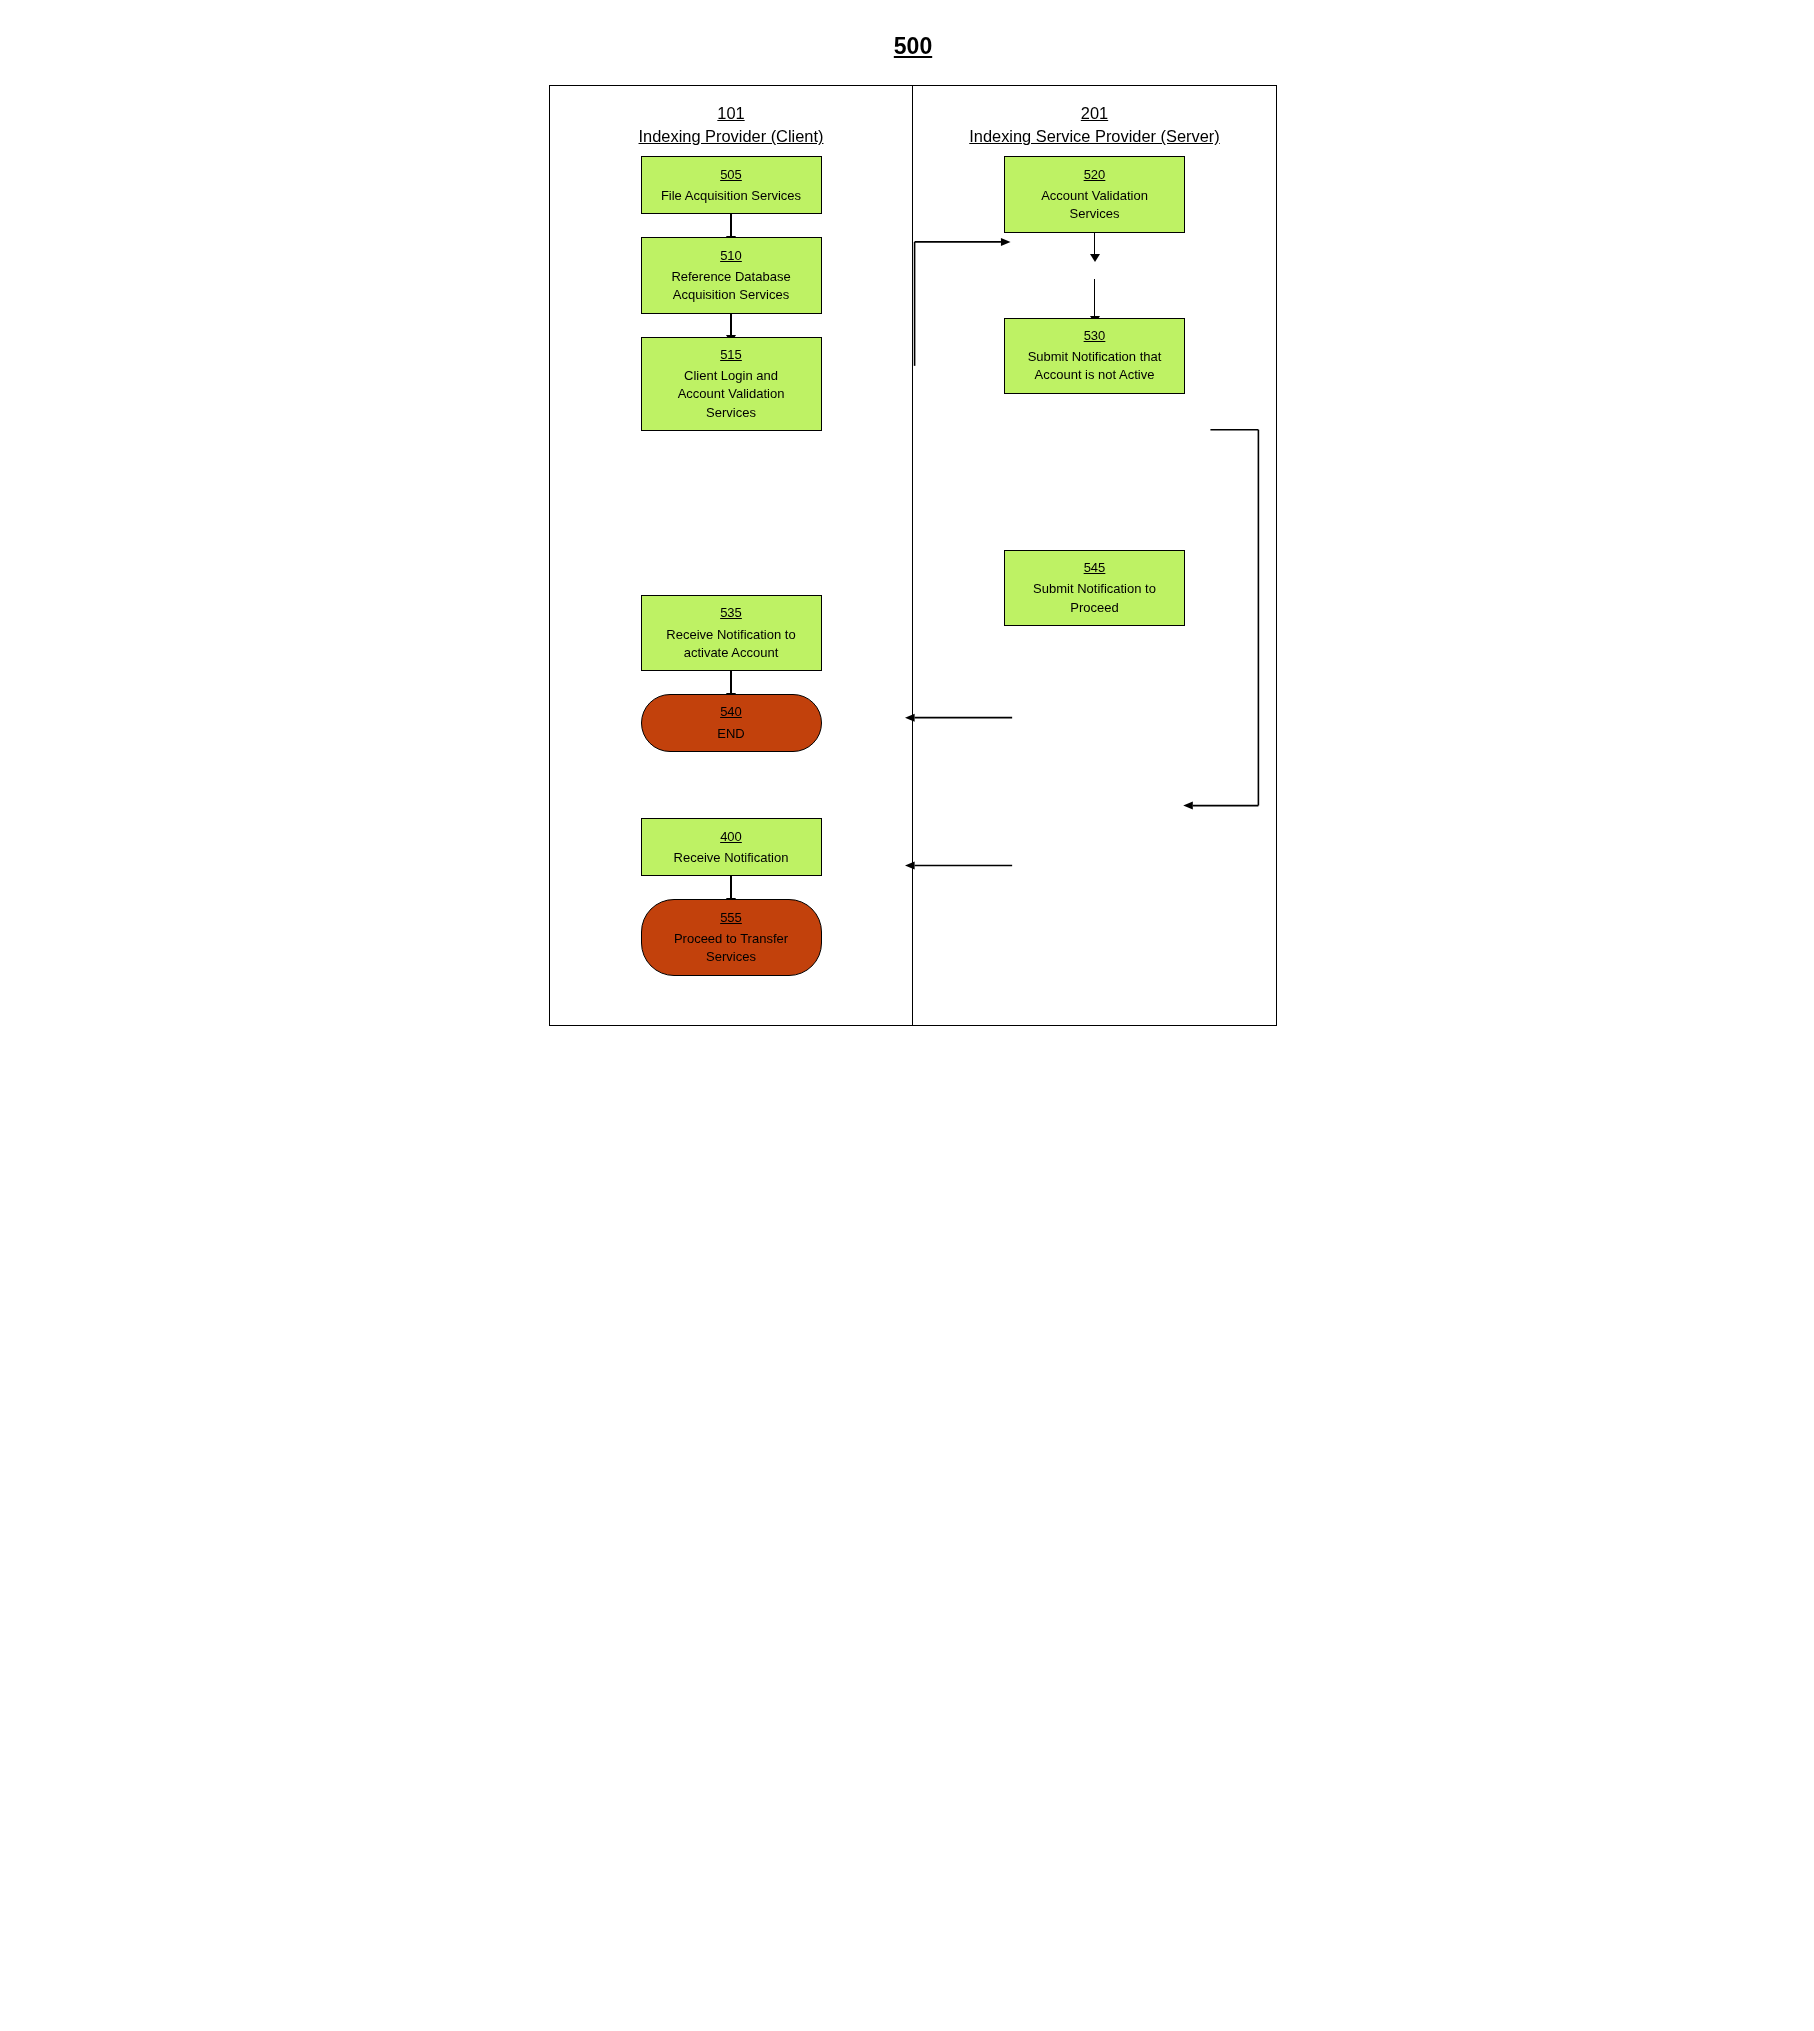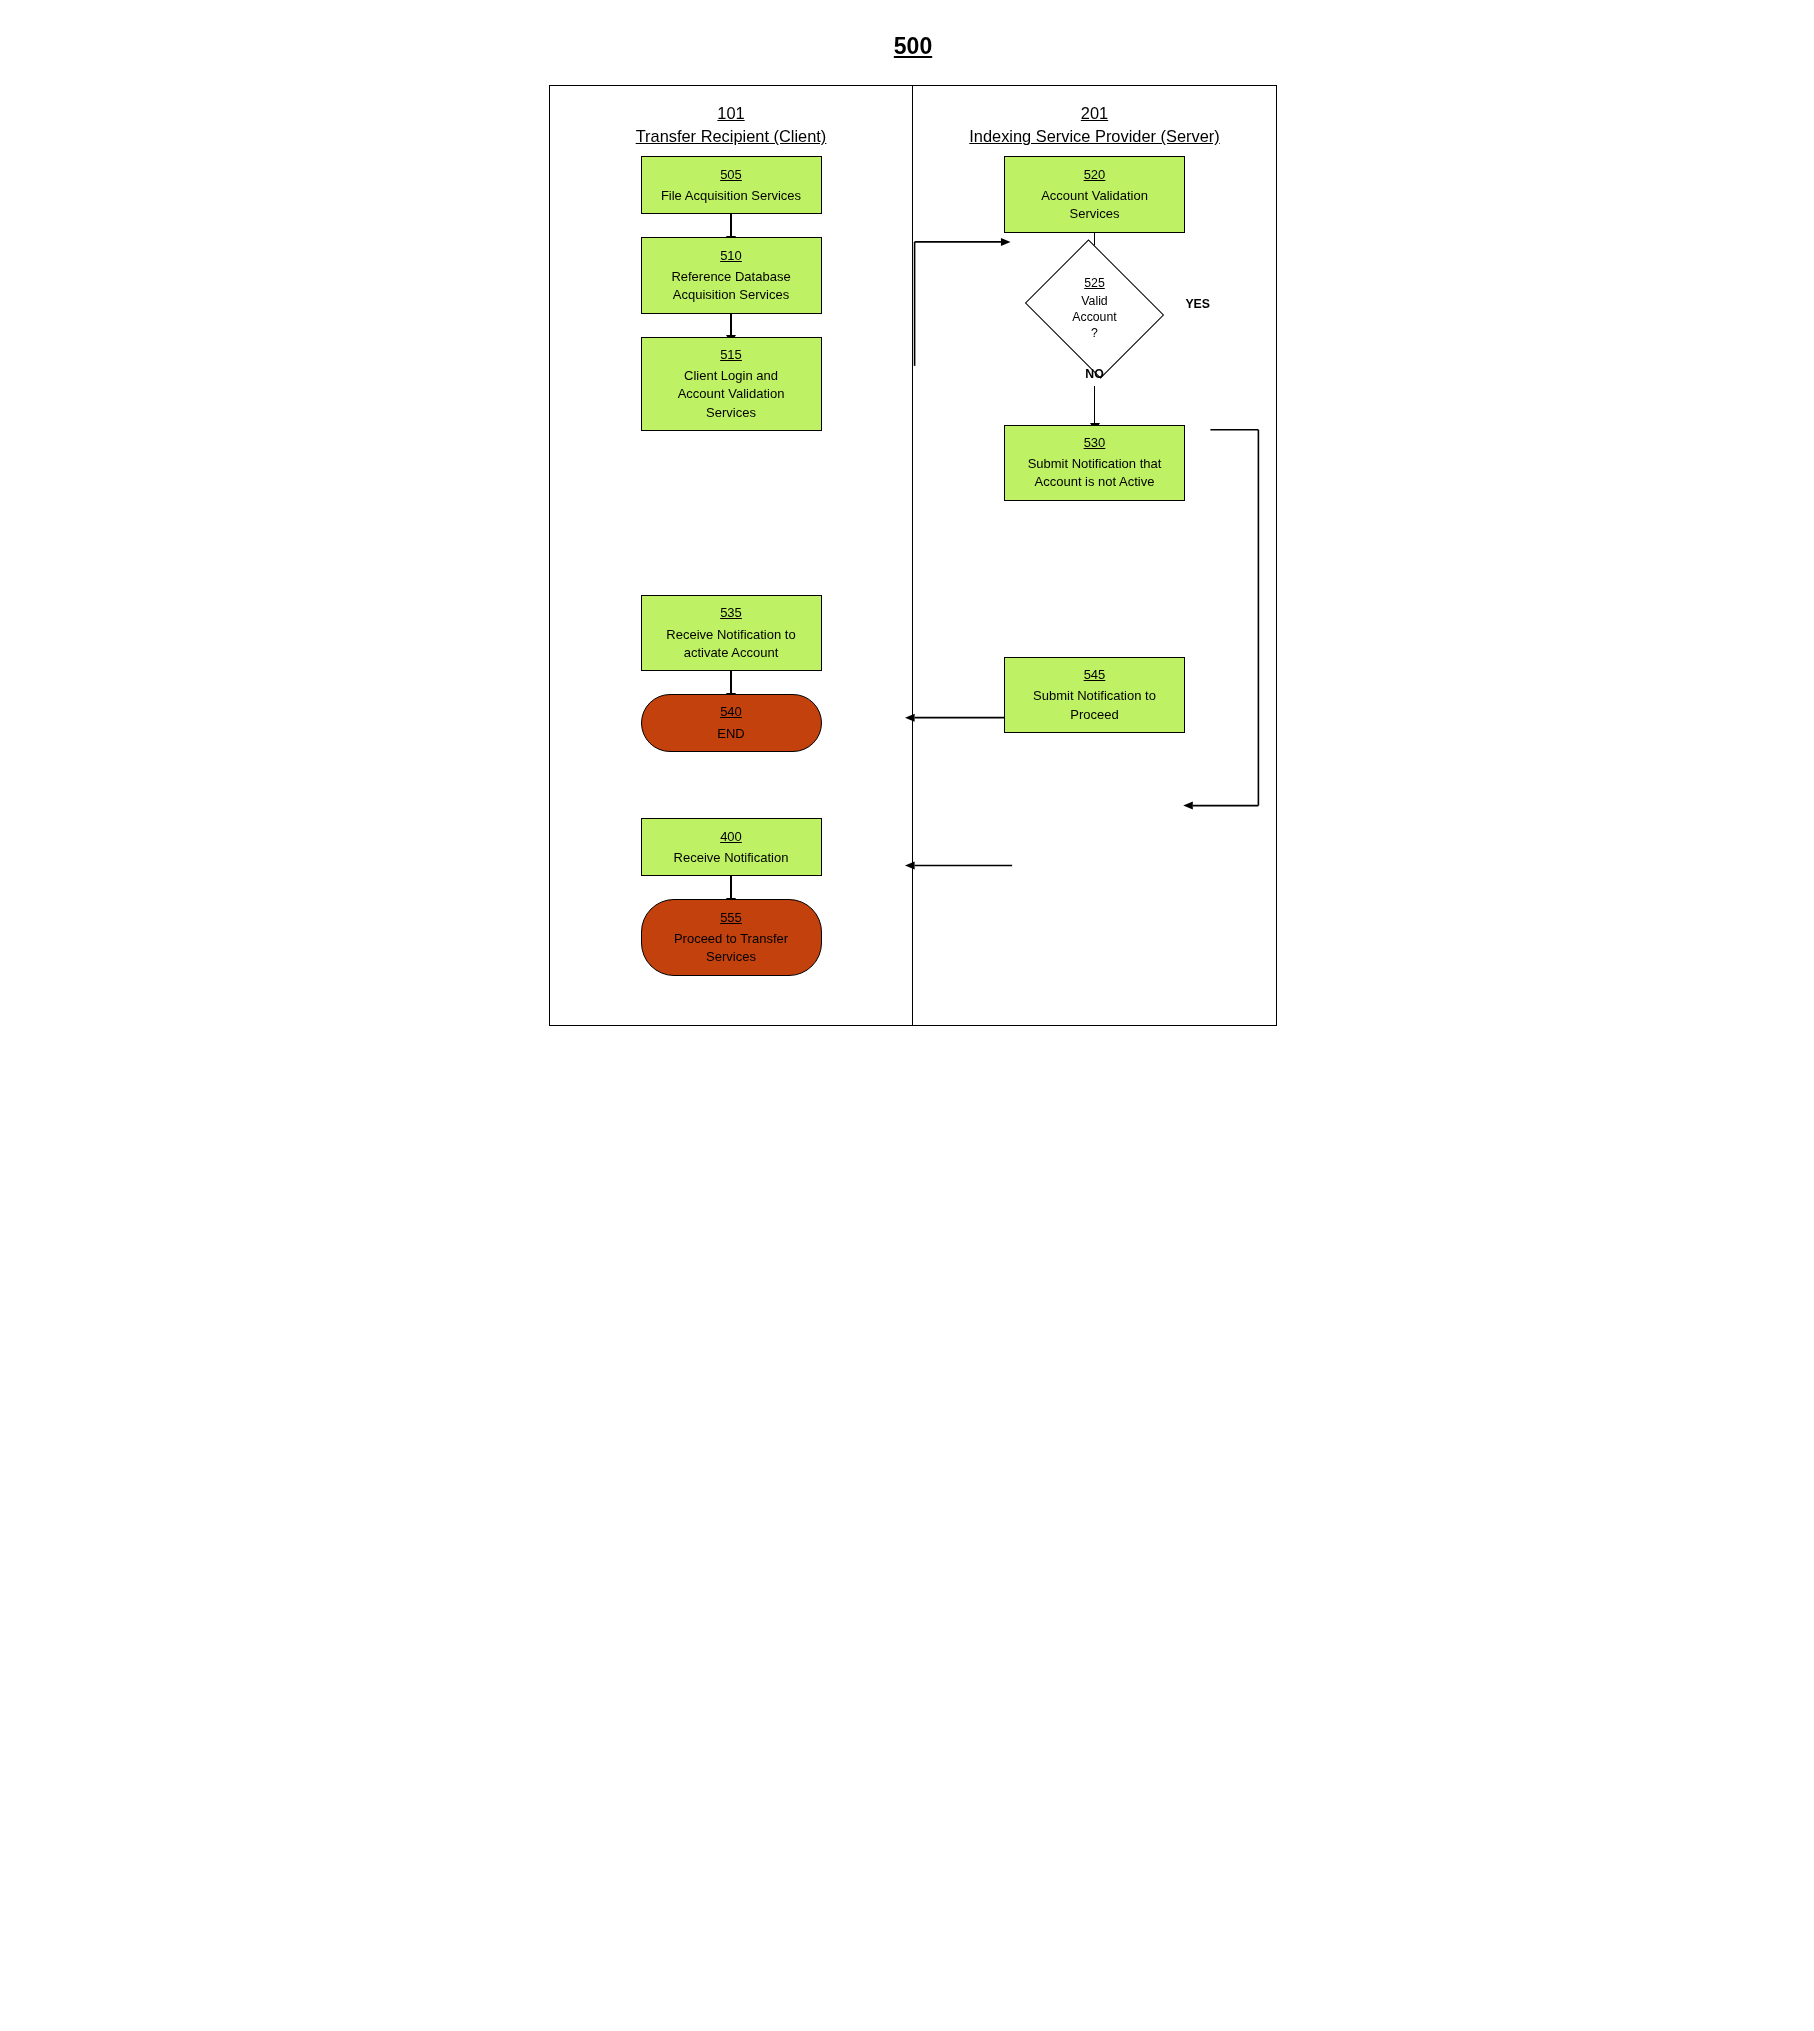--- a/index.html
+++ b/index.html
@@ -183,21 +183,21 @@
 
       <line x1="820" y1="430" x2="880" y2="430" stroke="#000" stroke-width="2"></line>
       <line x1="880" y1="430" x2="880" y2="900" stroke="#000" stroke-width="2"></line>
       <line x1="880" y1="900" x2="798" y2="900" stroke="#000" stroke-width="2"></line>
       <polygon points="798,895 798,905 786,900" fill="#000"></polygon>
     </svg>
 
     <div class="left-col">
       <div class="col-title">
         <span>101</span><br>
-        <span>Transfer Recipient (Client)</span>
+        <span>Indexing Provider (Client)</span>
       </div>
 
       <div class="flow-box">
         <span class="box-num">505</span>
         <span>File Acquisition Services</span>
       </div>
 
       <div class="arrow-down" style="height:23px;"></div>
 
       <div class="flow-box">
@@ -253,35 +253,20 @@
         <span>Indexing Service Provider (Server)</span>
       </div>
 
       <div class="flow-box">
         <span class="box-num">520</span>
         <span>Account Validation Services</span>
       </div>
 
       <div class="arrow-down" style="height:23px;"></div>
 
-      <div style="position:relative; width:181px; display:flex; flex-direction:column; align-items:center;">
-        <div class="diamond-container">
-          <div class="diamond"></div>
-          <div class="diamond-text">
-            <span class="box-num">525</span>
-            <span style="white-space:pre-line;">Valid
-Account
-?</span>
-          </div>
-        </div>
-
-        <span class="yes-label" style="position:absolute; right:-25px; top:41px;">YES</span>
-
-        <span class="no-label" style="position:absolute; bottom:-18px; left:50%; transform:translateX(-50%);">NO</span>
-      </div>
 
       <div class="arrow-down" style="height:39px; margin-top:23px;"></div>
 
       <div class="flow-box">
         <span class="box-num">530</span>
         <span style="white-space:pre-line;margin-top:44px;">Submit Notification that
 Account is not Active</span>
       </div>
 
       <div style="height: 156px;"></div>

